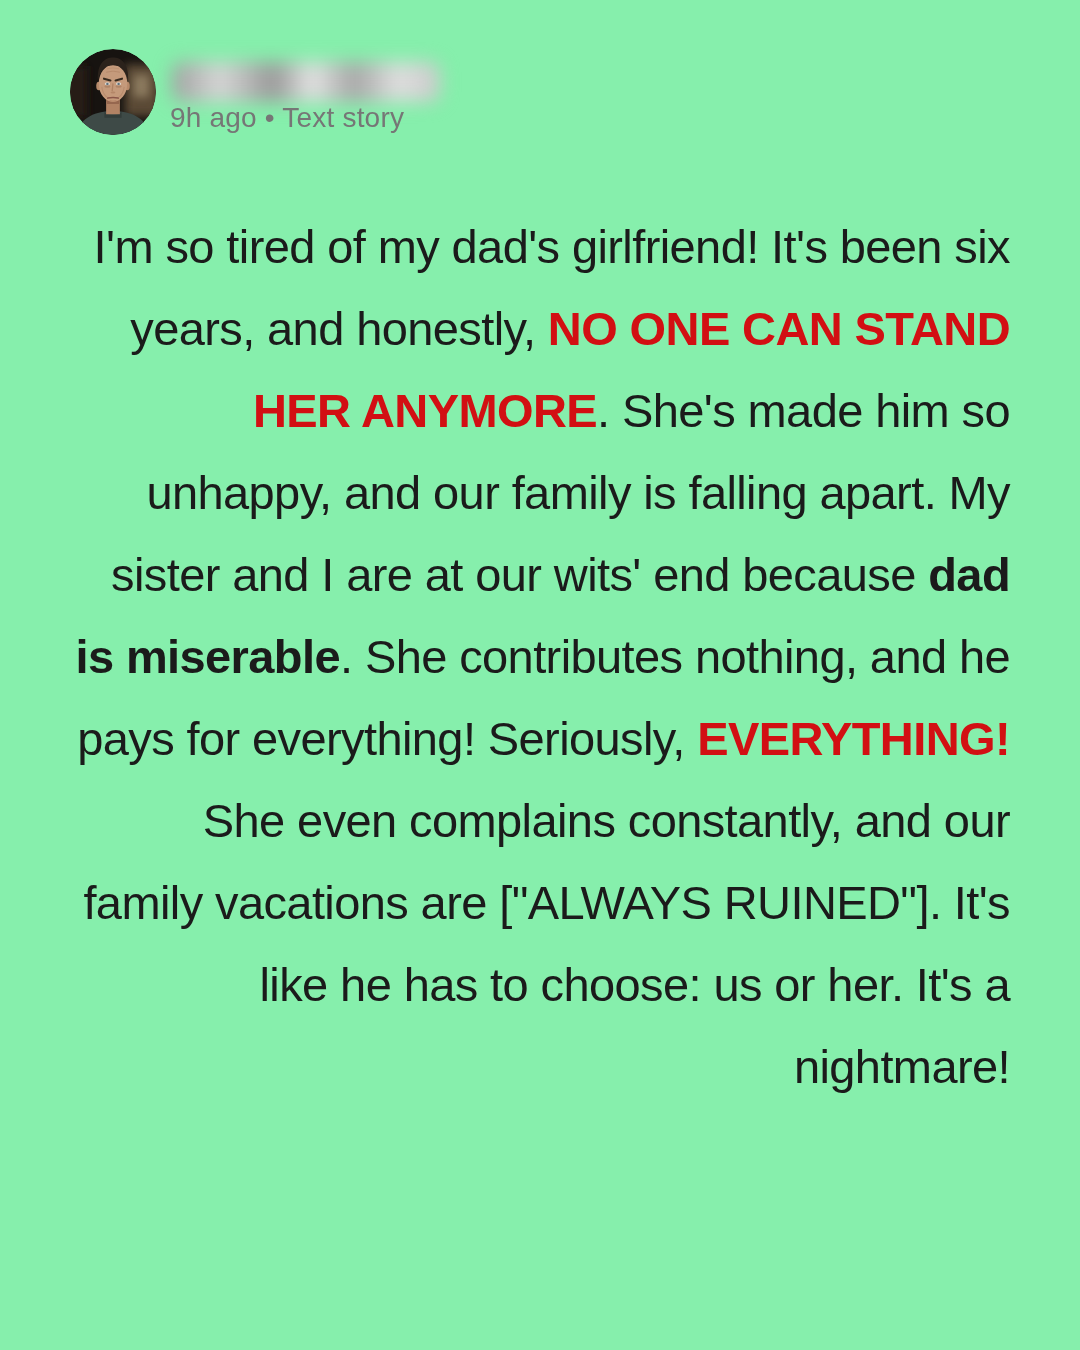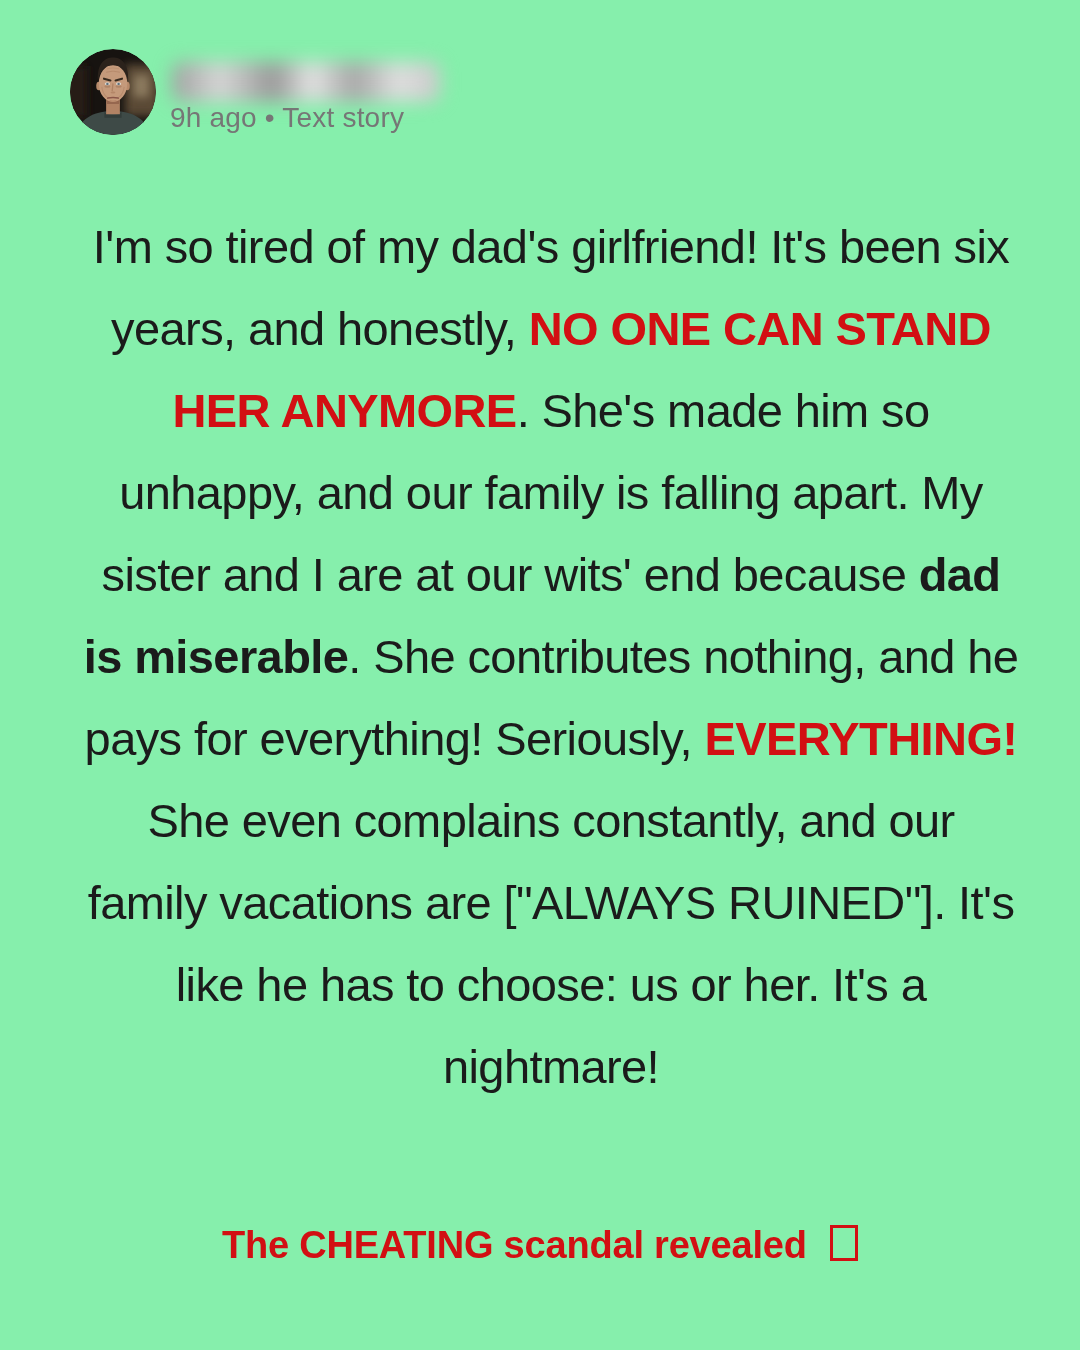--- a/index.html
+++ b/index.html
@@ -34,26 +34,26 @@
   .post-meta {
     position: absolute; left: 170px; top: 101px;
     font-size: 28px; line-height: 34px;
     color: var(--meta);
     letter-spacing: 0.2px;
     white-space: nowrap;
   }
 
   
   .post-body {
-    position: absolute; left: 82px; top: 206px;
+    position: absolute; left: 72px; top: 206px;
     width: 938px;
     font-size: 47px; line-height: 82px;
     letter-spacing: -0.6px;
     color: var(--ink);
-    text-align: center;
+    text-align: right;
   }
   .seg.red-bold { color: var(--red); font-weight: bold; }
   .seg.bold { font-weight: bold; }
 
   
   .post-footer {
     position: absolute; left: 0; top: 1222px;
     width: 100%; text-align: center;
     font-size: 38px; line-height: 46px; font-weight: bold;
     color: var(--red);
@@ -124,18 +124,14 @@
           <path d="M63,44 Q62,52 57,56" stroke="#ab7d5f" stroke-width="1.2" fill="none" opacity="0.5"></path>
         </g>
       </svg>
     </div>
     <div class="username-blur"></div>
     <div class="post-meta">9h ago • Text story</div>
   </div>
 
   <div class="post-body"><span class="seg normal">I'm so tired of my dad's girlfriend! It's been six years, and honestly, </span><span class="seg red-bold">NO ONE CAN STAND HER ANYMORE</span><span class="seg normal">. She's made him so unhappy, and our family is falling apart. My sister and I are at our wits' end because </span><span class="seg bold">dad is miserable</span><span class="seg normal">. She contributes nothing, and he pays for everything! Seriously, </span><span class="seg red-bold">EVERYTHING!</span><span class="seg normal"> She even complains constantly, and our family vacations are ["ALWAYS RUINED"]. It's like he has to choose: us or her. It's a nightmare!</span></div>
 
-  <div class="post-footer">
-    <span>The CHEATING scandal revealed</span>
-    <span class="tofu"></span>
-  </div>
 
 </div>
 
 </body></html>

